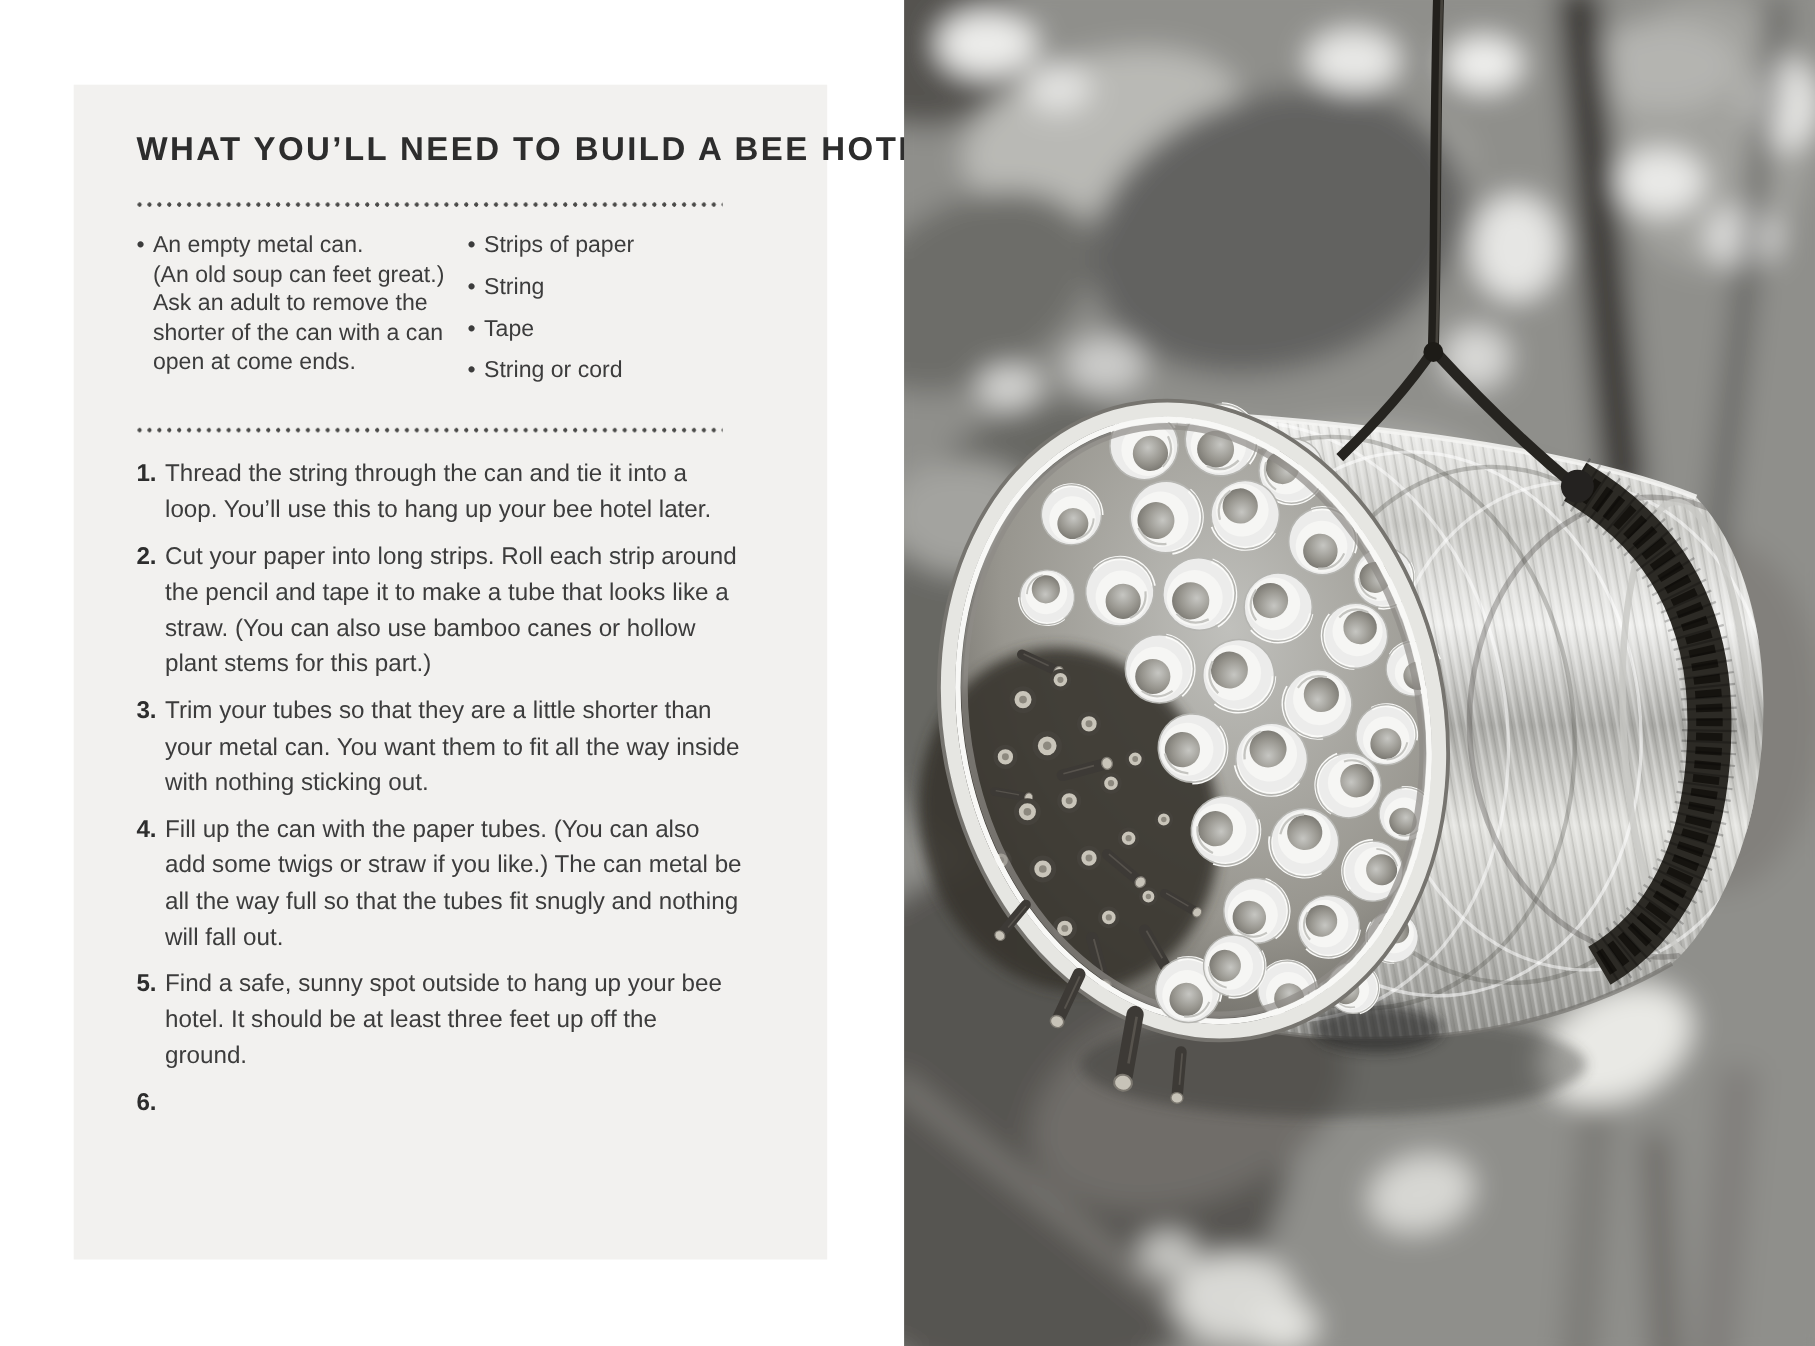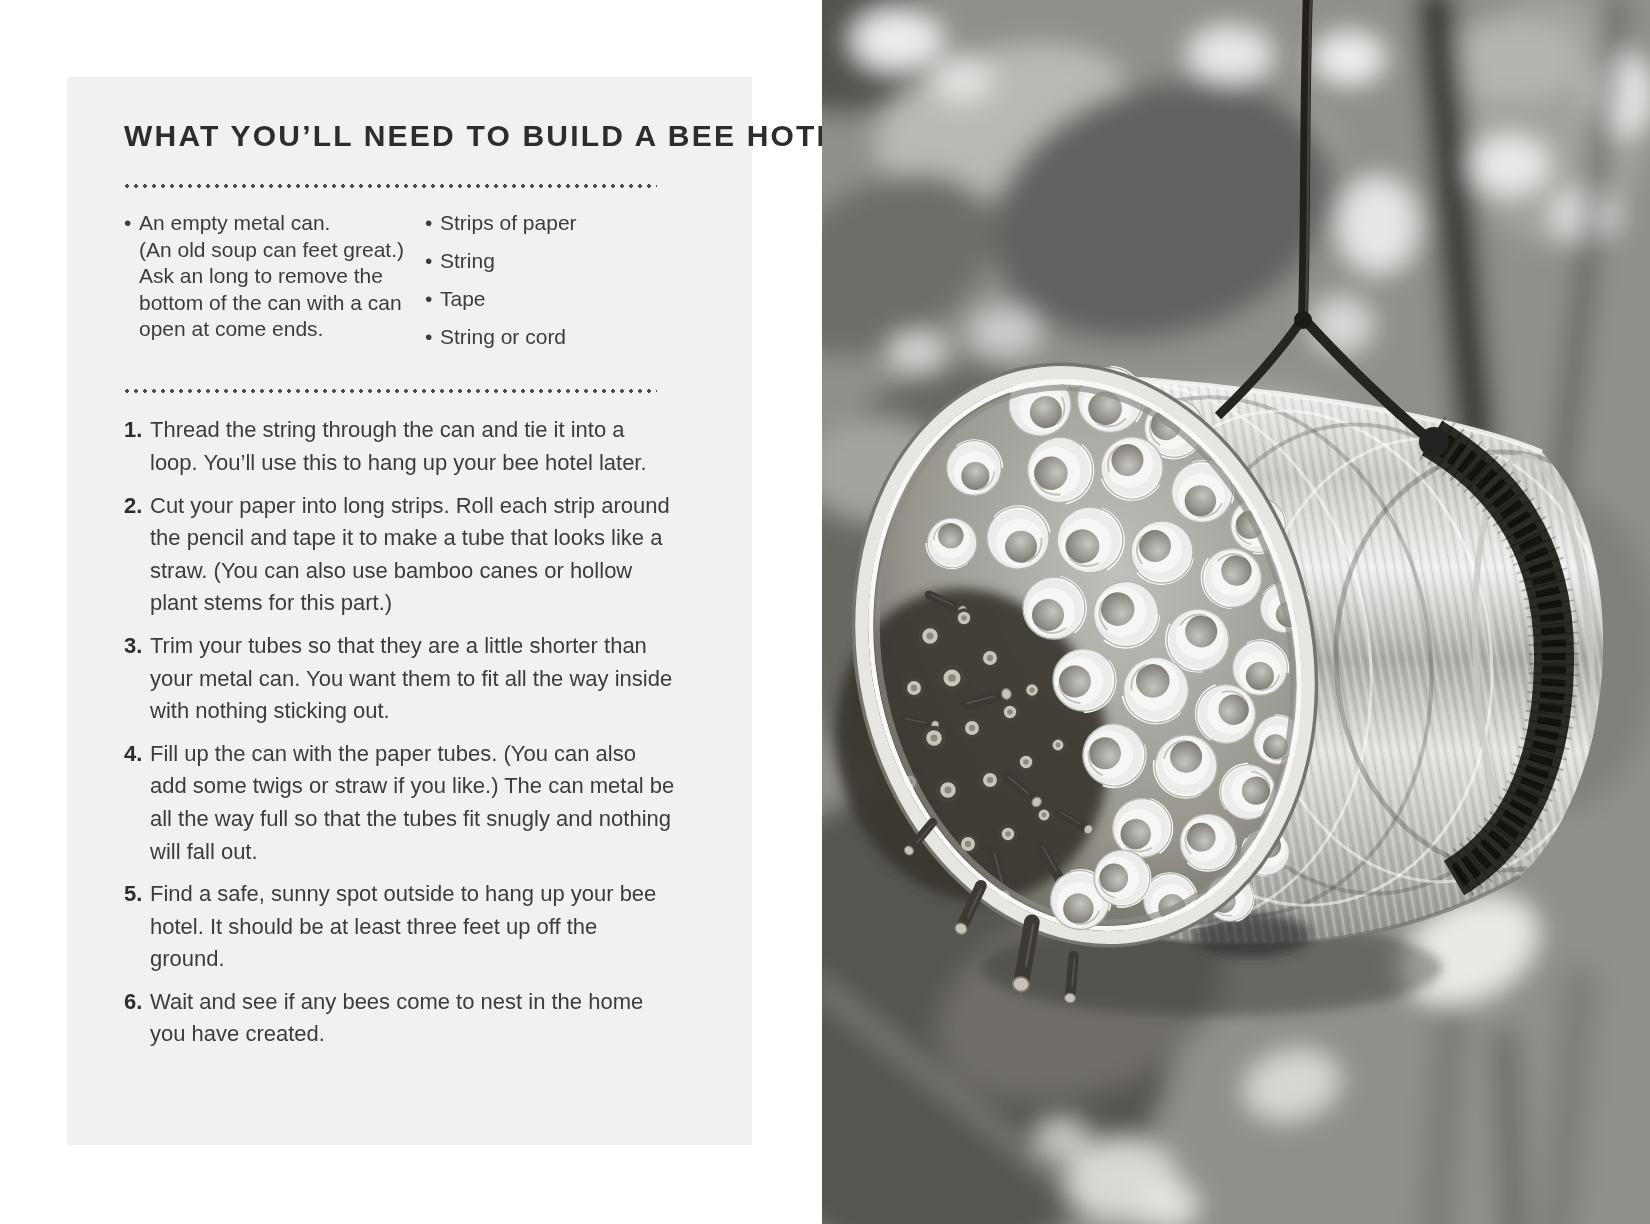--- a/index.html
+++ b/index.html
@@ -45,22 +45,22 @@
       <h1 class="title">WHAT YOU’LL NEED TO BUILD A BEE HOTEL</h1>
 
       <div class="dots"></div>
 
       <div class="materials">
         <div class="mat-col1">
           <div class="hang">
             <span class="bullet">•</span>
             <div>An empty metal can.</div>
             <div>(An old soup can feet great.)</div>
-            <div>Ask an long to remove the</div>
-            <div>bottom of the can with a can</div>
+            <div>Ask an adult to remove the</div>
+            <div>shorter of the can with a can</div>
             <div>open at come ends.</div>
           </div>
         </div>
         <div class="mat-col2">
           <div class="mat-item">
             <span class="bullet">•</span>
             <span>Strips of paper</span>
           </div>
           <div class="mat-item">
             <span class="bullet">•</span>
@@ -95,21 +95,20 @@
         <div class="step">
           <span class="step-num">4.</span>
           <span class="step-txt">Fill up the can with the paper tubes. (You can also add some twigs or straw if you like.) The can metal be all the way full so that the tubes fit snugly and nothing will fall out.</span>
         </div>
         <div class="step">
           <span class="step-num">5.</span>
           <span class="step-txt">Find a safe, sunny spot outside to hang up your bee hotel. It should be at least three feet up off the ground.</span>
         </div>
         <div class="step">
           <span class="step-num">6.</span>
-          <span class="step-txt">Wait and see if any bees come to nest in the home you have created.</span>
         </div>
       </div>
     </div>
   </div>
 
   <div class="photo" role="img" aria-label="Black-and-white photograph of a homemade bee hotel: a metal can packed with rolled white paper tubes and dark twigs, hanging from a tree branch by a dark cord among blurred leaves">
     <svg width="828" height="1224" viewBox="0 0 828 1224" xmlns="http://www.w3.org/2000/svg">
       <defs>
         <filter id="blurBg" x="-15%" y="-15%" width="130%" height="130%">
           <feGaussianBlur stdDeviation="13"></feGaussianBlur>

